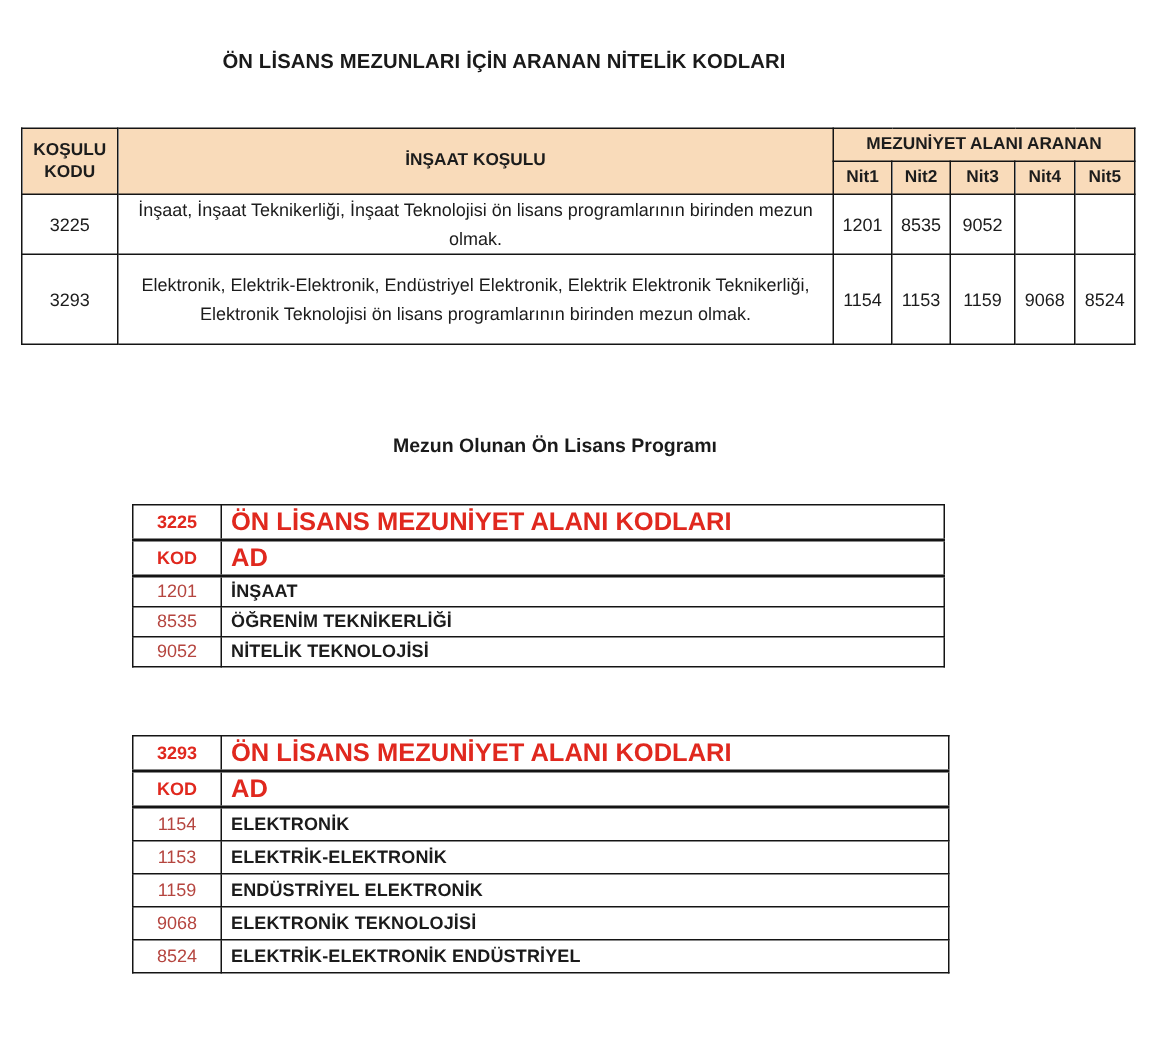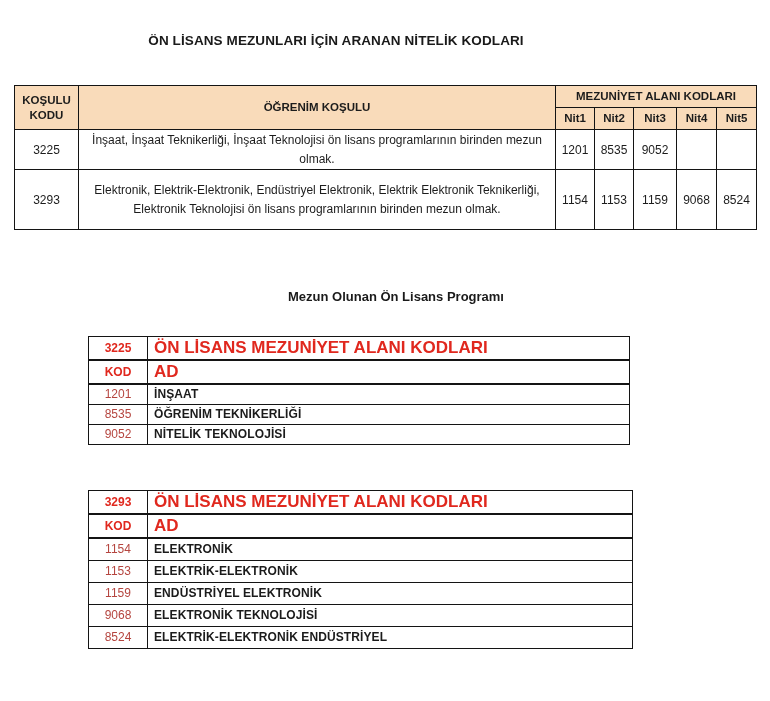--- a/index.html
+++ b/index.html
@@ -26,21 +26,21 @@
   #main-table thead tr{height:22px;}
   #main-table td{font-size:12px;background:#ffffff;}
   #main-table td.code-cell{text-align:center;}
   #main-table td.cond-cell{padding:1px 7px;line-height:1.55;text-align:center;}
   #main-table td.nit-cell{text-align:center;}
   #main-row-0{height:38px;}
   #main-row-1{height:60px;}
   
   .doc-subtitle{
     position:absolute;top:289px;left:0;width:740px;
-    text-align:center;font-size:13px;font-weight:bold;color:#1a1a1a;margin-left:26px;
+    text-align:center;font-size:13px;font-weight:bold;color:#1a1a1a;
   }
   
   .prog-table{position:absolute;left:88px;}
   .prog-table td{
     border:1.5px solid #141414;font-size:12px;background:#fff;
     overflow:hidden;white-space:nowrap;
   }
   #prog-table-0{top:336px;width:542px;}
   #prog-table-1{top:490px;width:545px;}
   #prog-table-0 tr{height:20px;}
@@ -63,22 +63,22 @@
       <col style="width:477px">
     <col style="width:39px">
       <col style="width:39px">
       <col style="width:43px">
     <col style="width:40px">
       <col style="width:40px">
   </colgroup>
   <thead>
     <tr>
       <th rowspan="2">KOŞULU KODU</th>
-      <th rowspan="2">ÖĞRENİM KOŞULU</th>
-      <th colspan="5">MEZUNİYET ALANI KODLARI</th>
+      <th rowspan="2">İNŞAAT KOŞULU</th>
+      <th colspan="5">MEZUNİYET ALANI ARANAN</th>
     </tr>
     <tr>
       <th>Nit1</th>
       <th>Nit2</th>
       <th>Nit3</th>
       <th>Nit4</th>
       <th>Nit5</th>
     </tr>
   </thead>
   <tbody>

